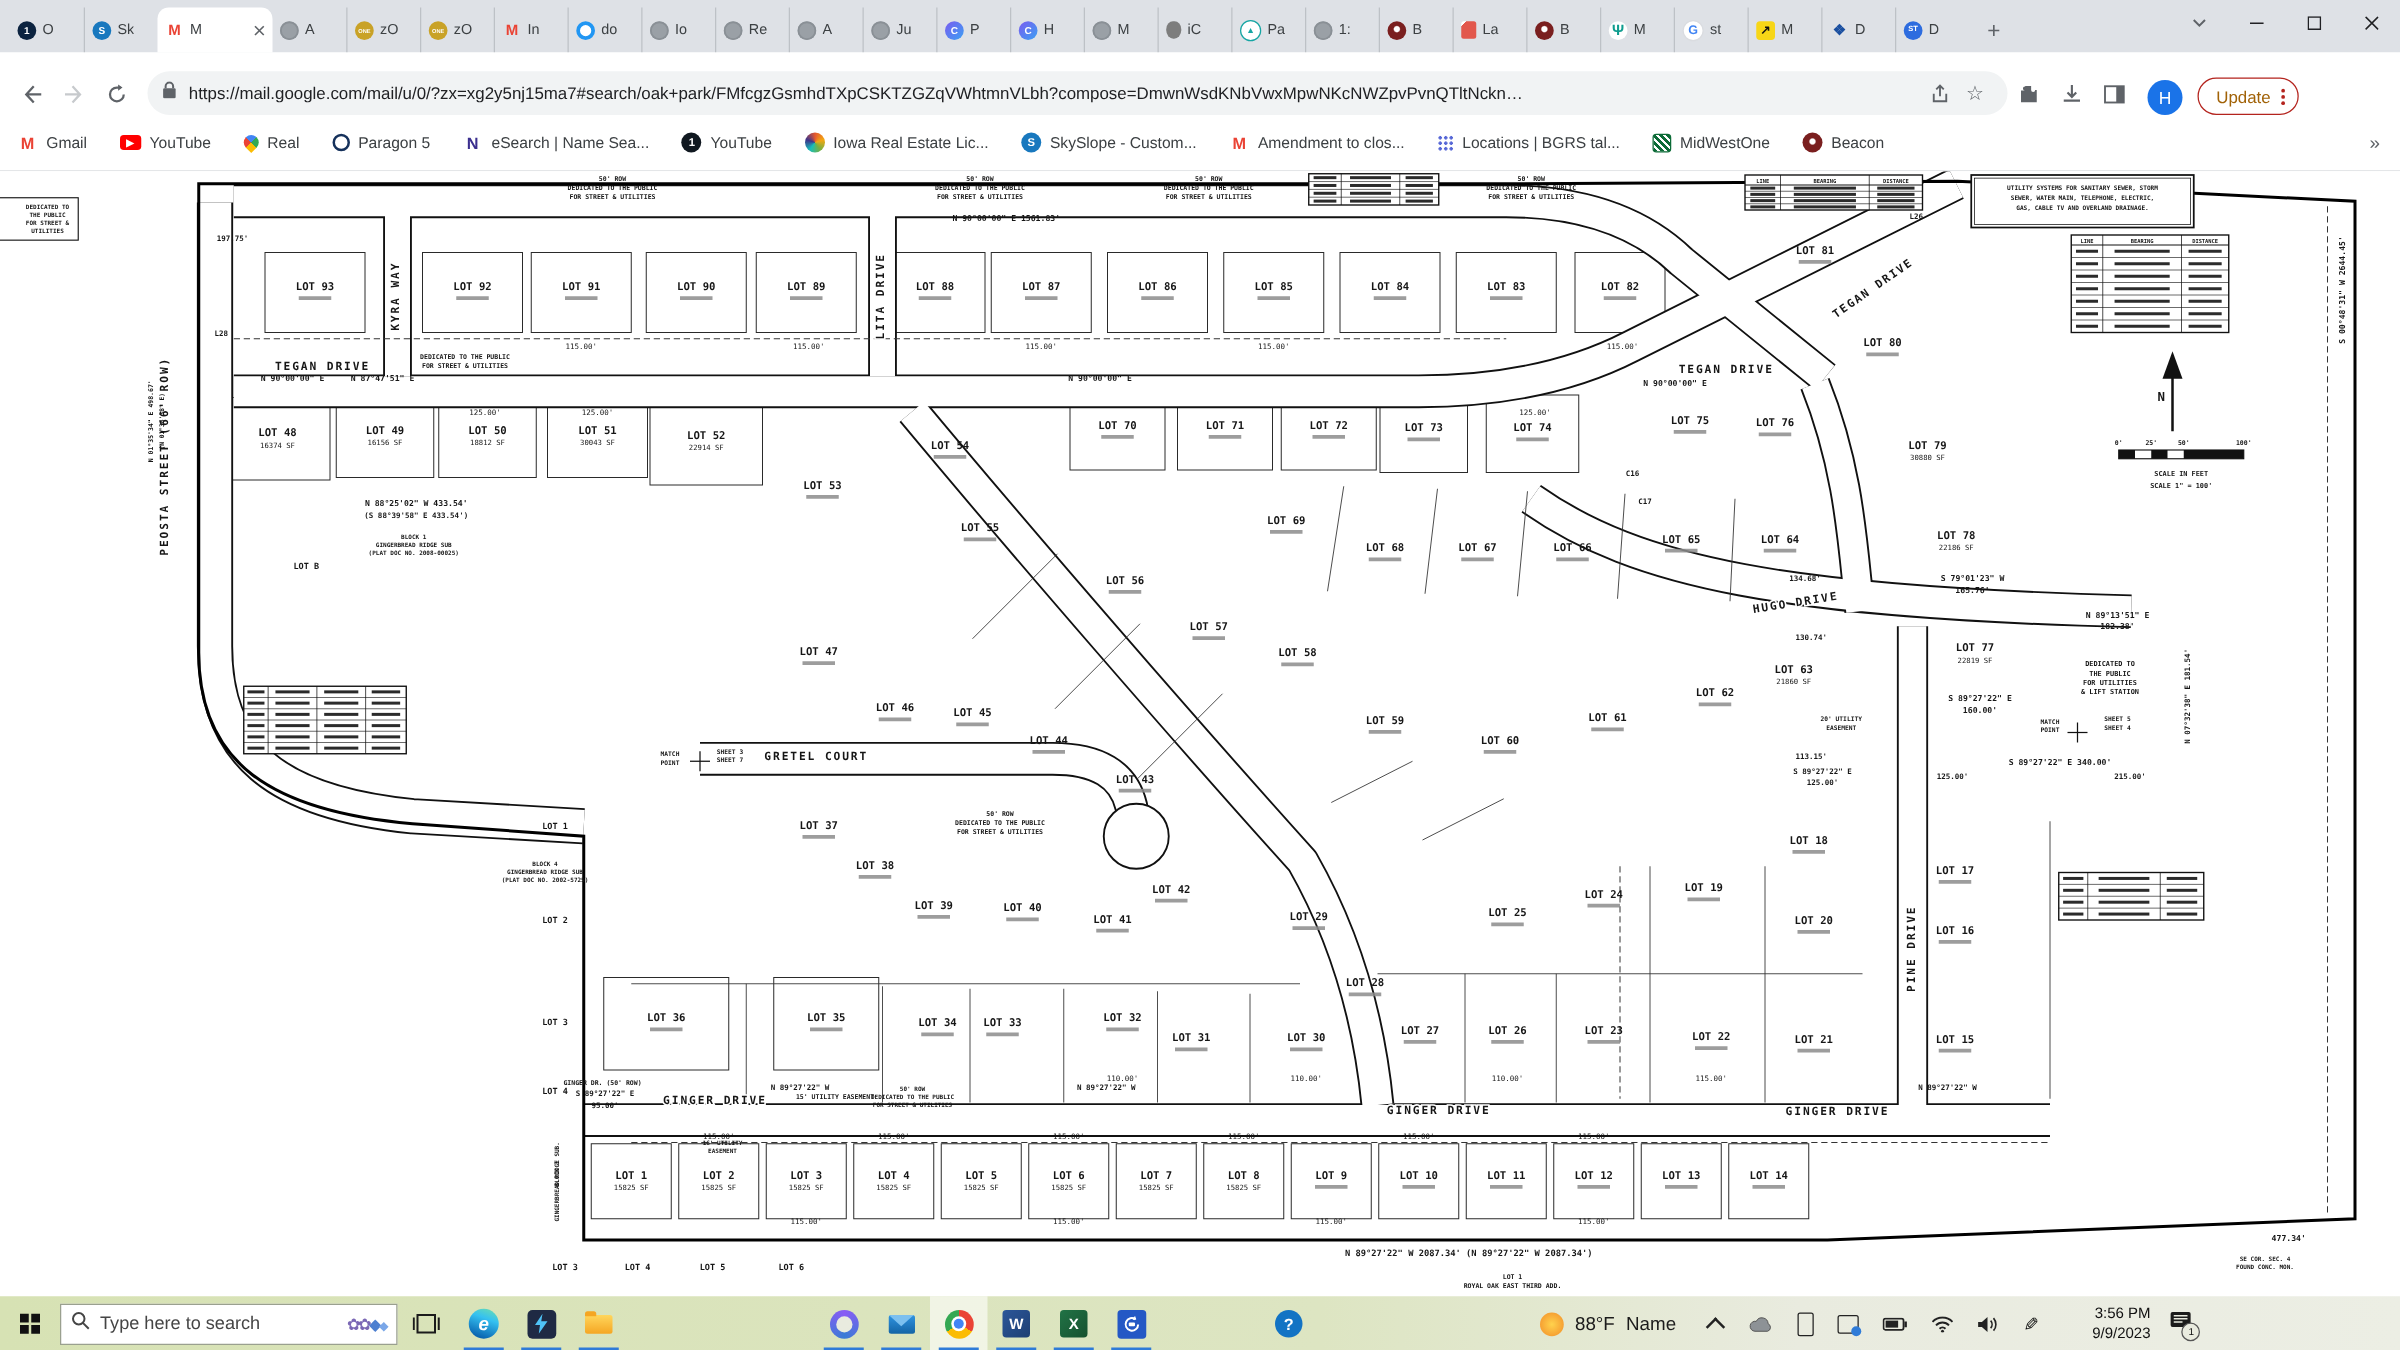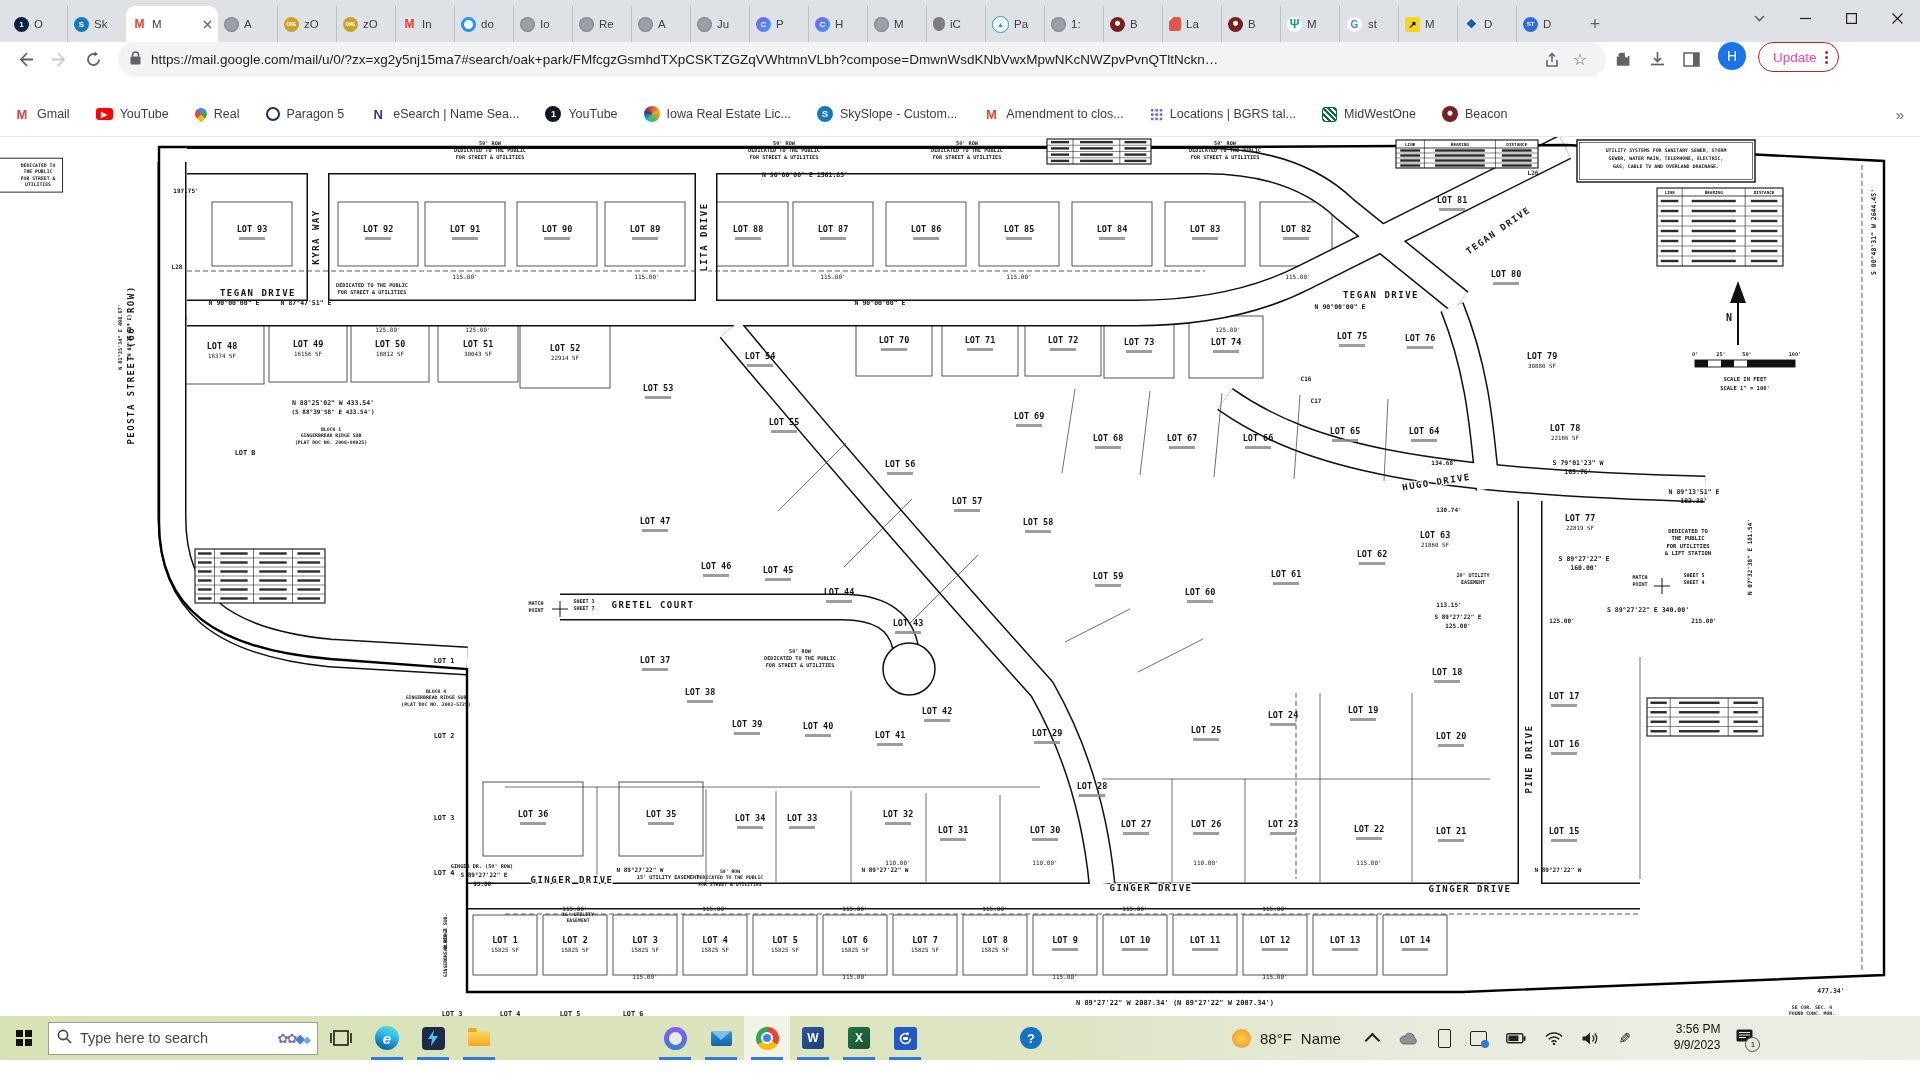--- a/index.html
+++ b/index.html
@@ -34,31 +34,31 @@
   .f-arrow{background:#f7d617;border-radius:3px;color:#111;font-size:10px;}
   .f-shapes{background:transparent;color:#1a4fa0;font-size:12px;}
   .f-st{background:#2d6cdf;font-size:6px;}
   #newtab{width:28px;height:28px;margin:0 0 4px 6px;display:flex;align-items:center;justify-content:center;
     font-size:18px;color:#5f6368;flex:none;}
   #wctrl{position:absolute;right:0;top:0;height:36px;display:flex;align-items:center;}
   .wbtn{width:46px;height:36px;display:flex;align-items:center;justify-content:center;}
 
   
   #toolbar{position:absolute;left:0;top:42px;width:1920px;height:50px;background:#fff;
-    display:flex;align-items:flex-start;box-sizing:border-box;padding:0 8px;}
+    display:flex;align-items:flex-end;box-sizing:border-box;padding:0 8px;}
   .nav{width:34px;height:34px;display:flex;align-items:center;justify-content:center;flex:none;}
   #omnibox{margin-left:8px;width:1488px;height:35px;background:#f1f3f4;border-radius:18px;
     display:flex;align-items:center;padding:0 12px;box-sizing:border-box;flex:none;}
   #urltext{margin-left:10px;font-size:13.5px;color:#202124;white-space:nowrap;overflow:hidden;flex:1;}
   .boxico{width:28px;height:28px;display:flex;align-items:center;justify-content:center;flex:none;}
   #star{font-size:16px;color:#5f6368;}
   #avatar{width:28px;height:28px;border-radius:50%;background:#1a73e8;color:#fff;font-size:14px;
     display:flex;align-items:center;justify-content:center;margin-left:10px;flex:none;}
   #updatebtn{margin-left:12px;height:30px;border:1px solid #b4231d;border-radius:16px;background:#fff;
-    color:#ec4899;font-size:13.5px;display:flex;align-items:center;padding:0 10px 0 14px;gap:8px;flex:none;}
+    color:#a16207;font-size:13.5px;display:flex;align-items:center;padding:0 10px 0 14px;gap:8px;flex:none;}
   .dots3{display:flex;flex-direction:column;gap:2px;}
   .dots3 i{width:3px;height:3px;border-radius:50%;background:#b4231d;}
 
   
   #bookmarks{position:absolute;left:0;top:92px;width:1920px;height:45px;background:#fff;
     border-bottom:1px solid #e4e6e8;display:flex;align-items:center;padding-left:14px;box-sizing:border-box;gap:26px;}
   .bm{display:flex;align-items:center;gap:7px;font-size:12.5px;color:#3c4043;flex:none;}
   .bi{width:16px;height:16px;display:flex;align-items:center;justify-content:center;font-weight:bold;border-radius:3px;flex:none;}
   .bi-gmail{color:#ea4335;font-size:13px;}
   .bi-youtube{background:#f00;width:17px;height:12px;border-radius:3px;color:#fff;font-size:8px;}
@@ -73,21 +73,21 @@
     background-image:radial-gradient(#5566d6 1.2px,transparent 1.4px);background-size:4.4px 4.4px;}
   .bi-midwest{width:13px;height:13px;background:repeating-linear-gradient(45deg,#0c6b37 0 2px,#fff 2px 4px);border:1px solid #0c6b37;}
   .bi-beacon{background:radial-gradient(circle at 50% 45%,#fff 0 2px,#7a1f1f 3px);border-radius:50%;}
   #bmof{position:absolute;right:16px;font-size:15px;color:#5f6368;}
 
   
   #content{position:absolute;left:0;top:137px;width:1920px;height:899px;background:#fff;overflow:hidden;}
   #map text{font-family:"DejaVu Sans Mono",monospace;fill:#161616;}
 
   
-  #taskbar{position:absolute;left:0;top:1016px;width:1920px;height:44px;
+  #taskbar{position:absolute;left:0;top:1037px;width:1920px;height:44px;
     background:linear-gradient(90deg,#d7e2b4 0%,#dde5c2 55%,#e9ebdf 75%,#eceee4 100%);
     display:flex;align-items:center;font-family:"Liberation Sans",sans-serif;}
   .tb{height:44px;display:flex;align-items:center;justify-content:center;position:relative;flex:none;}
   #startbtn{width:48px;}
   .winlogo{display:grid;grid-template-columns:7px 7px;grid-template-rows:7px 7px;gap:1.5px;}
   .winlogo i{background:#111;}
   #searchbox{width:270px;height:33px;background:#fff;border:1px solid #9aa08f;display:flex;align-items:center;
     padding:0 8px;box-sizing:border-box;gap:8px;}
   #searchbox span.ph{font-size:14.5px;color:#454545;white-space:nowrap;flex:1;}
   .flowers{font-size:13px;letter-spacing:-2px;white-space:nowrap;}

